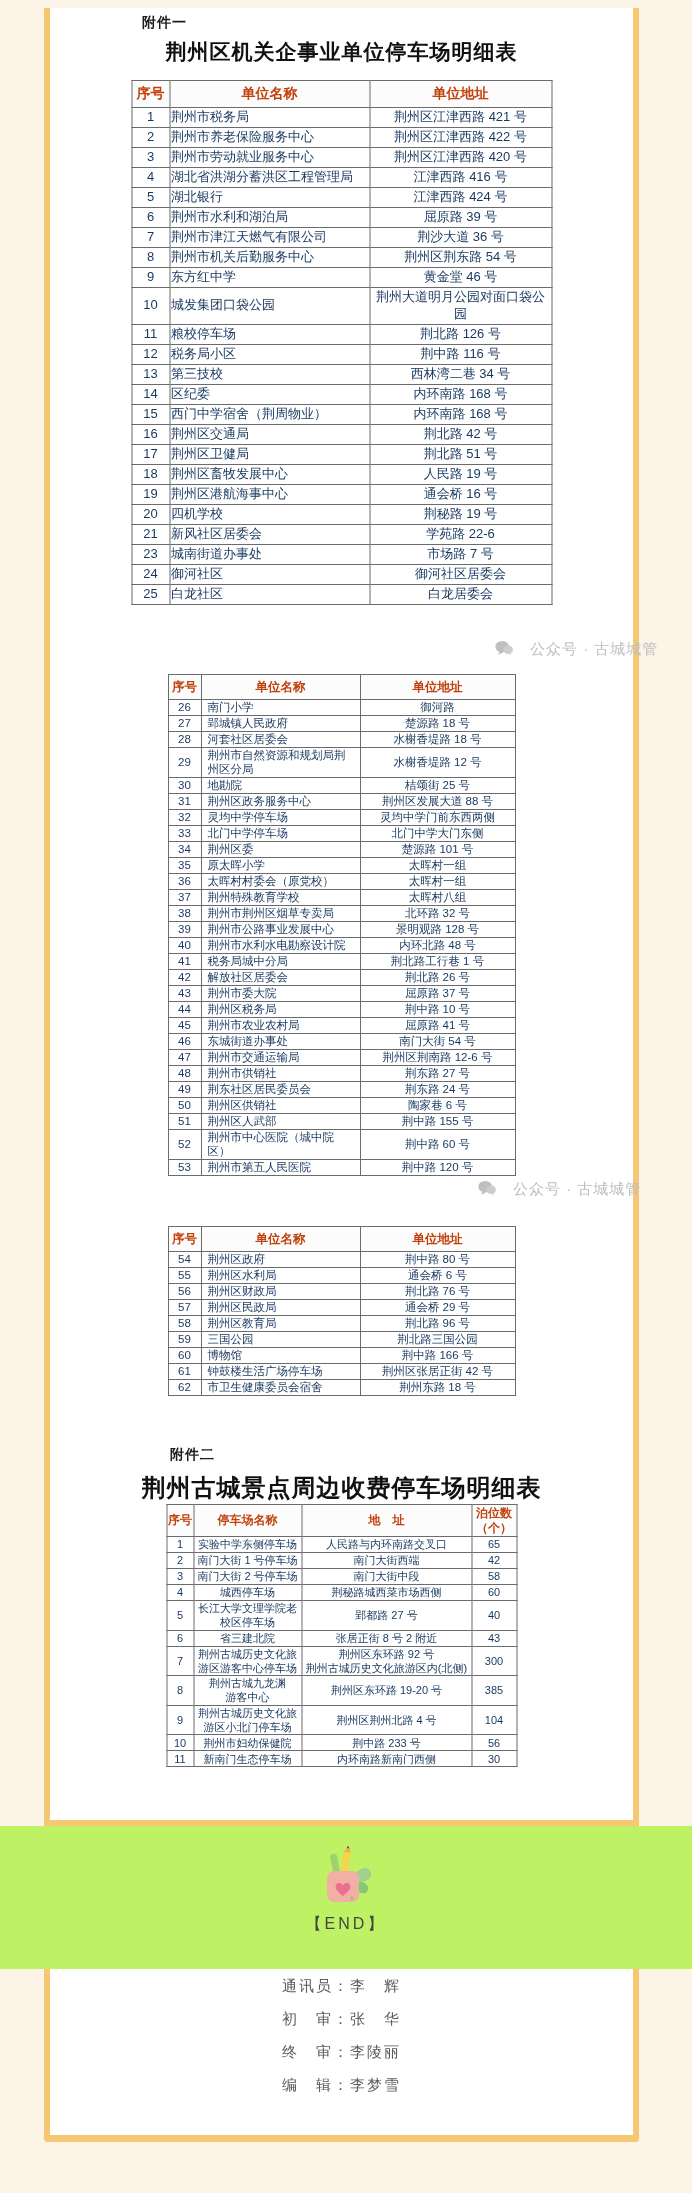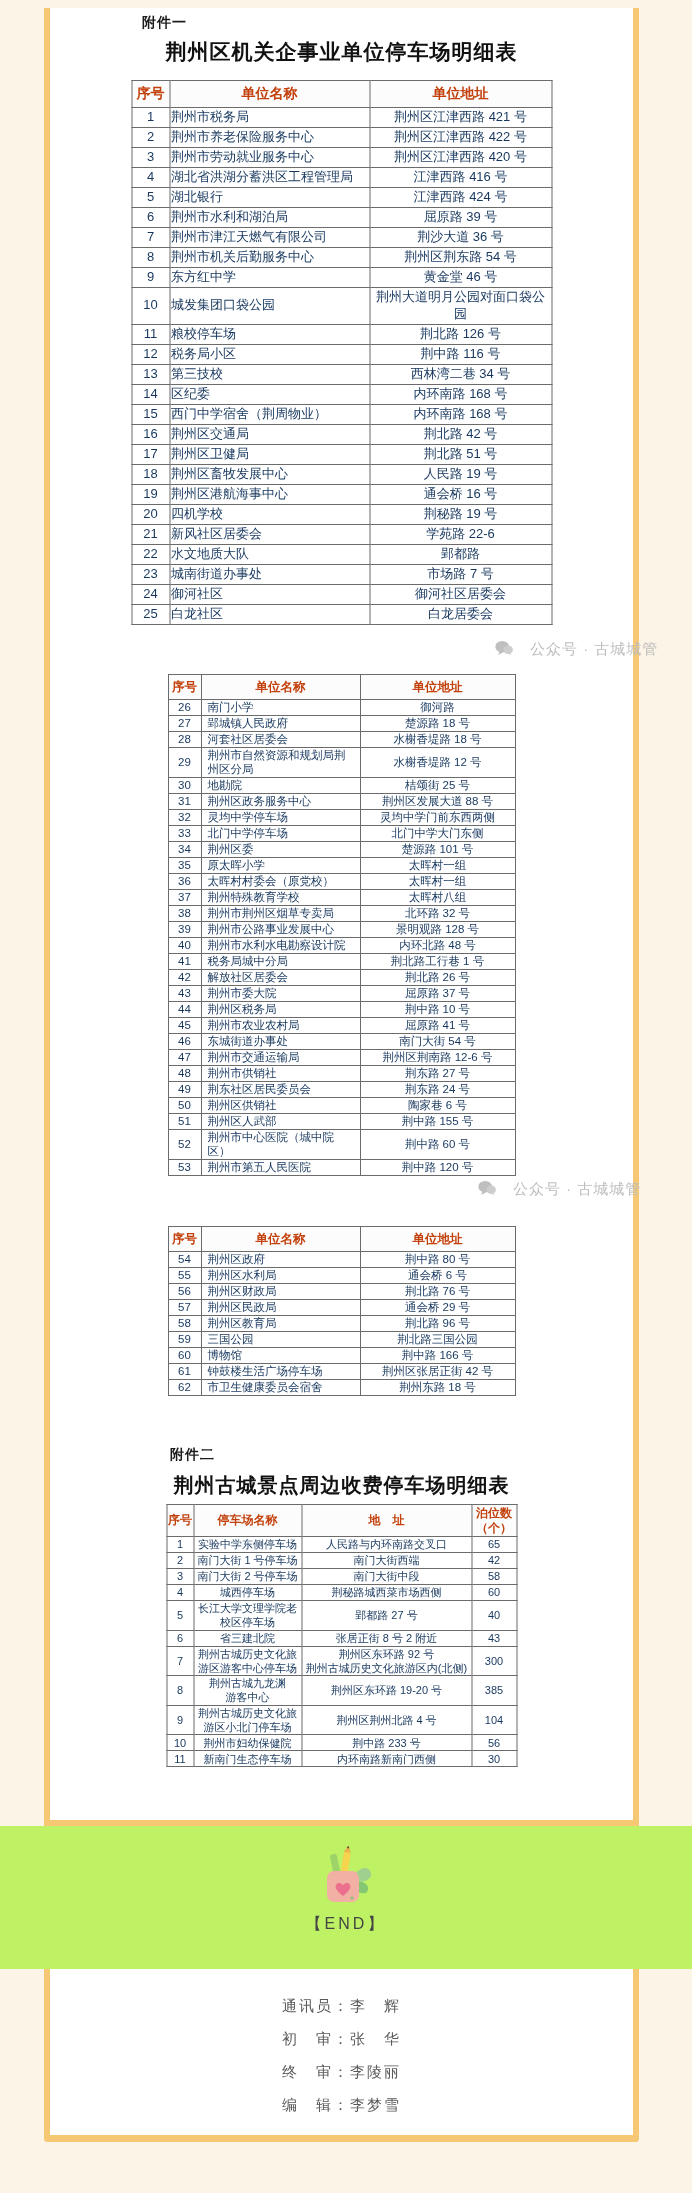--- a/index.html
+++ b/index.html
@@ -9,21 +9,21 @@
 
   
   .card { position:absolute; left:44px; width:595px; background:#ffffff;
           border-left:6px solid #f7c873; border-right:6px solid #f7c873; border-bottom:7px solid #f7c873; }
   .card1 { top:8px; height:1819px; border-top:none; }
   .card2 { top:1969px; height:173px; border-bottom-left-radius:4px; border-bottom-right-radius:4px; }
 
   .attach-label { position:absolute; font-size:14px; font-weight:bold; color:#1c1c1c; letter-spacing:1px; }
   .doc-title { position:absolute; width:100%; text-align:center; font-weight:bold; color:#111; }
   .title1 { top:30px; font-size:21px; letter-spacing:1px; }
-  .title2 { top:1464px; font-size:20px; letter-spacing:1px; }
+  .title2 { top:1464px; font-size:24px; letter-spacing:1px; }
 
   table.tbl { position:absolute; left:50%; transform:translateX(-50%);
               border-collapse:collapse; table-layout:fixed; background:#fff;
               border:1.5px solid #3f3f3f; }
   .tbl th, .tbl td { border:1px solid #6b6b6b; white-space:pre-line; overflow:hidden; }
   .tbl th { font-weight:bold; color:#c2410c; text-align:center; background:#fcfcfc; }
   .tbl td { color:#17375e; text-align:center; }
   .tbl td:nth-child(2) { text-align:left; }
 
   .tbl-a { top:72px; width:420px; }
@@ -45,21 +45,21 @@
 
   .watermark { position:absolute; display:flex; align-items:center; gap:17px;
                color:#bdbdbd; font-size:15px; white-space:nowrap; z-index:5; letter-spacing:1px; }
   .wm1 { top:632px; left:445px; }
   .wm2 { top:1172px; left:428px; }
 
   .end-band { position:absolute; left:0; top:1826px; width:692px; height:143px; background:#bef264; text-align:center; }
   .end-icon { margin-top:18px; }
   .end-label { margin-top:4px; font-size:16px; color:#454545; letter-spacing:3px; font-weight:500; }
 
-  .credits { padding-top:20px; text-align:center; }
+  .credits { text-align:center; }
   .credits-inner { display:inline-block; text-align:left; }
   .credit-line { font-size:15px; color:#5a5a5a; line-height:33px; letter-spacing:2px; }
 
   .band2 { position:absolute; left:0; top:2142px; width:692px; height:51px; background:#fcf4e7; }
   .bottom-strip { position:absolute; left:0; top:2193px; width:692px; height:14px; background:#ffffff; }
 </style>
 </head>
 <body>
 
 <div class="page">
@@ -181,25 +181,20 @@
           </tr>
           <tr>
             <td>20</td>
             <td>四机学校</td>
             <td>荆秘路 19 号</td>
           </tr>
           <tr>
             <td>21</td>
             <td>新风社区居委会</td>
             <td>学苑路 22-6</td>
-          </tr>
-          <tr>
-            <td>22</td>
-            <td>水文地质大队</td>
-            <td>郢都路</td>
           </tr>
           <tr>
             <td>23</td>
             <td>城南街道办事处</td>
             <td>市场路 7 号</td>
           </tr>
           <tr>
             <td>24</td>
             <td>御河社区</td>
             <td>御河社区居委会</td>

